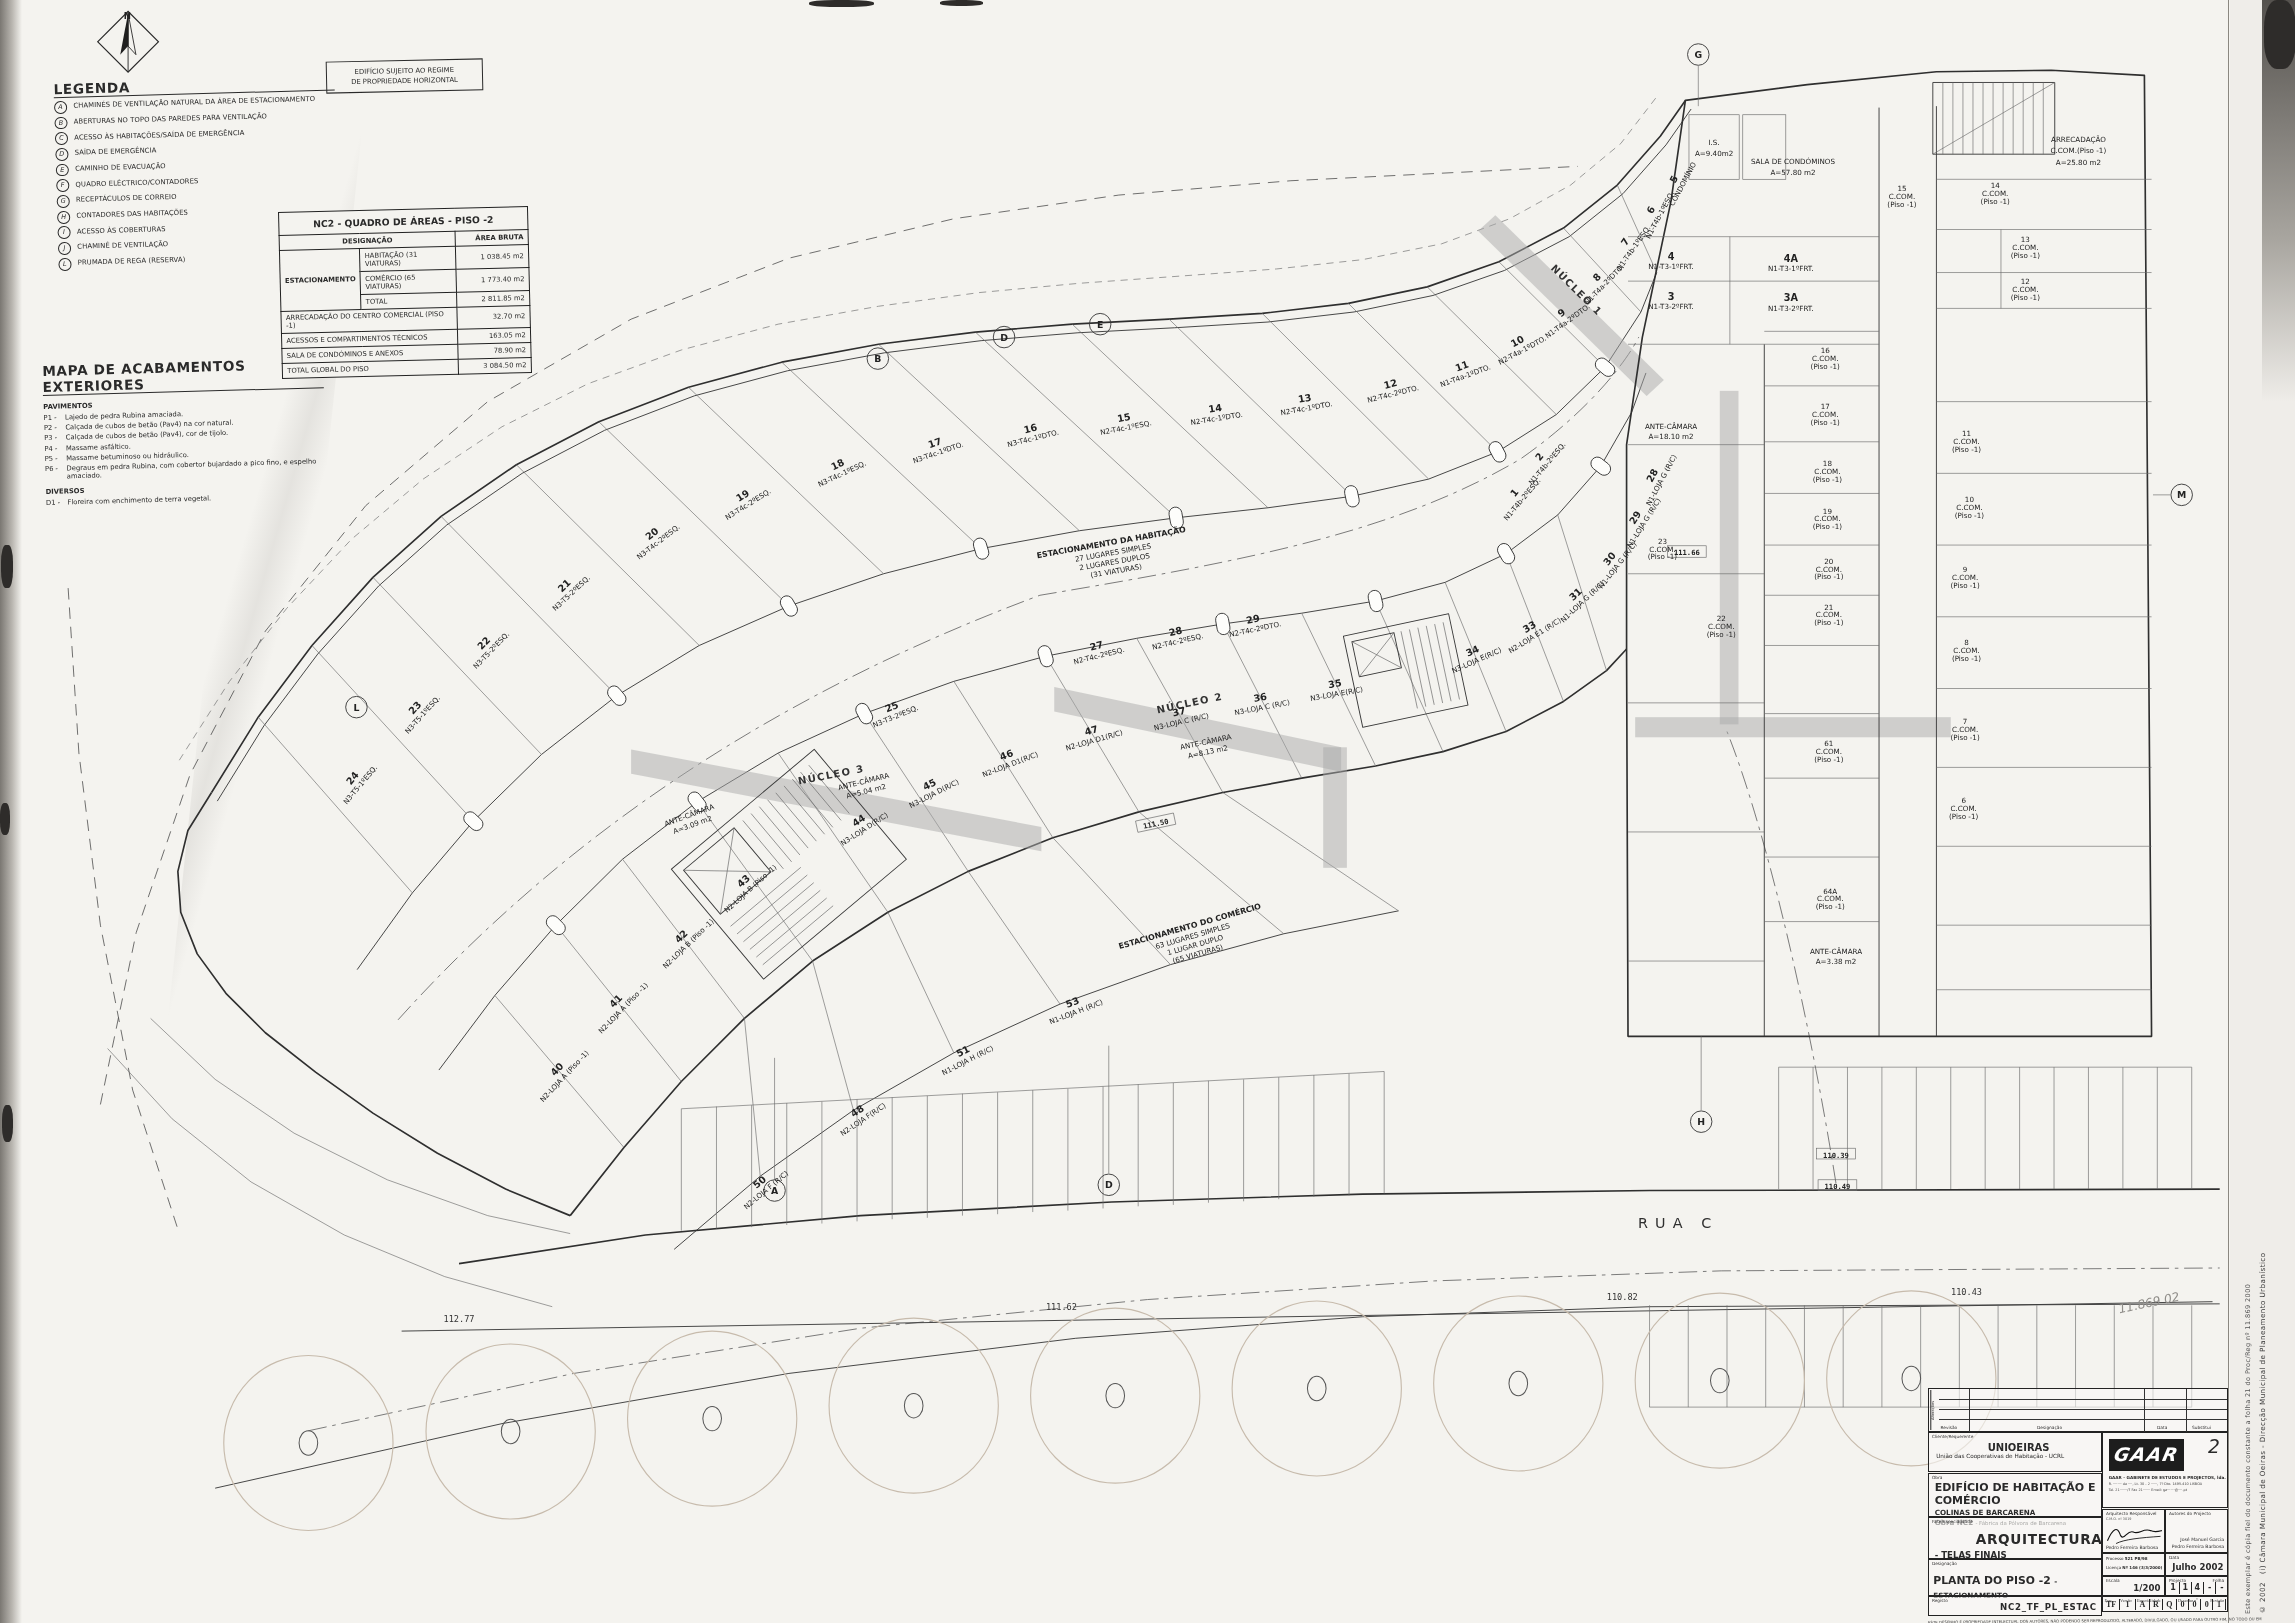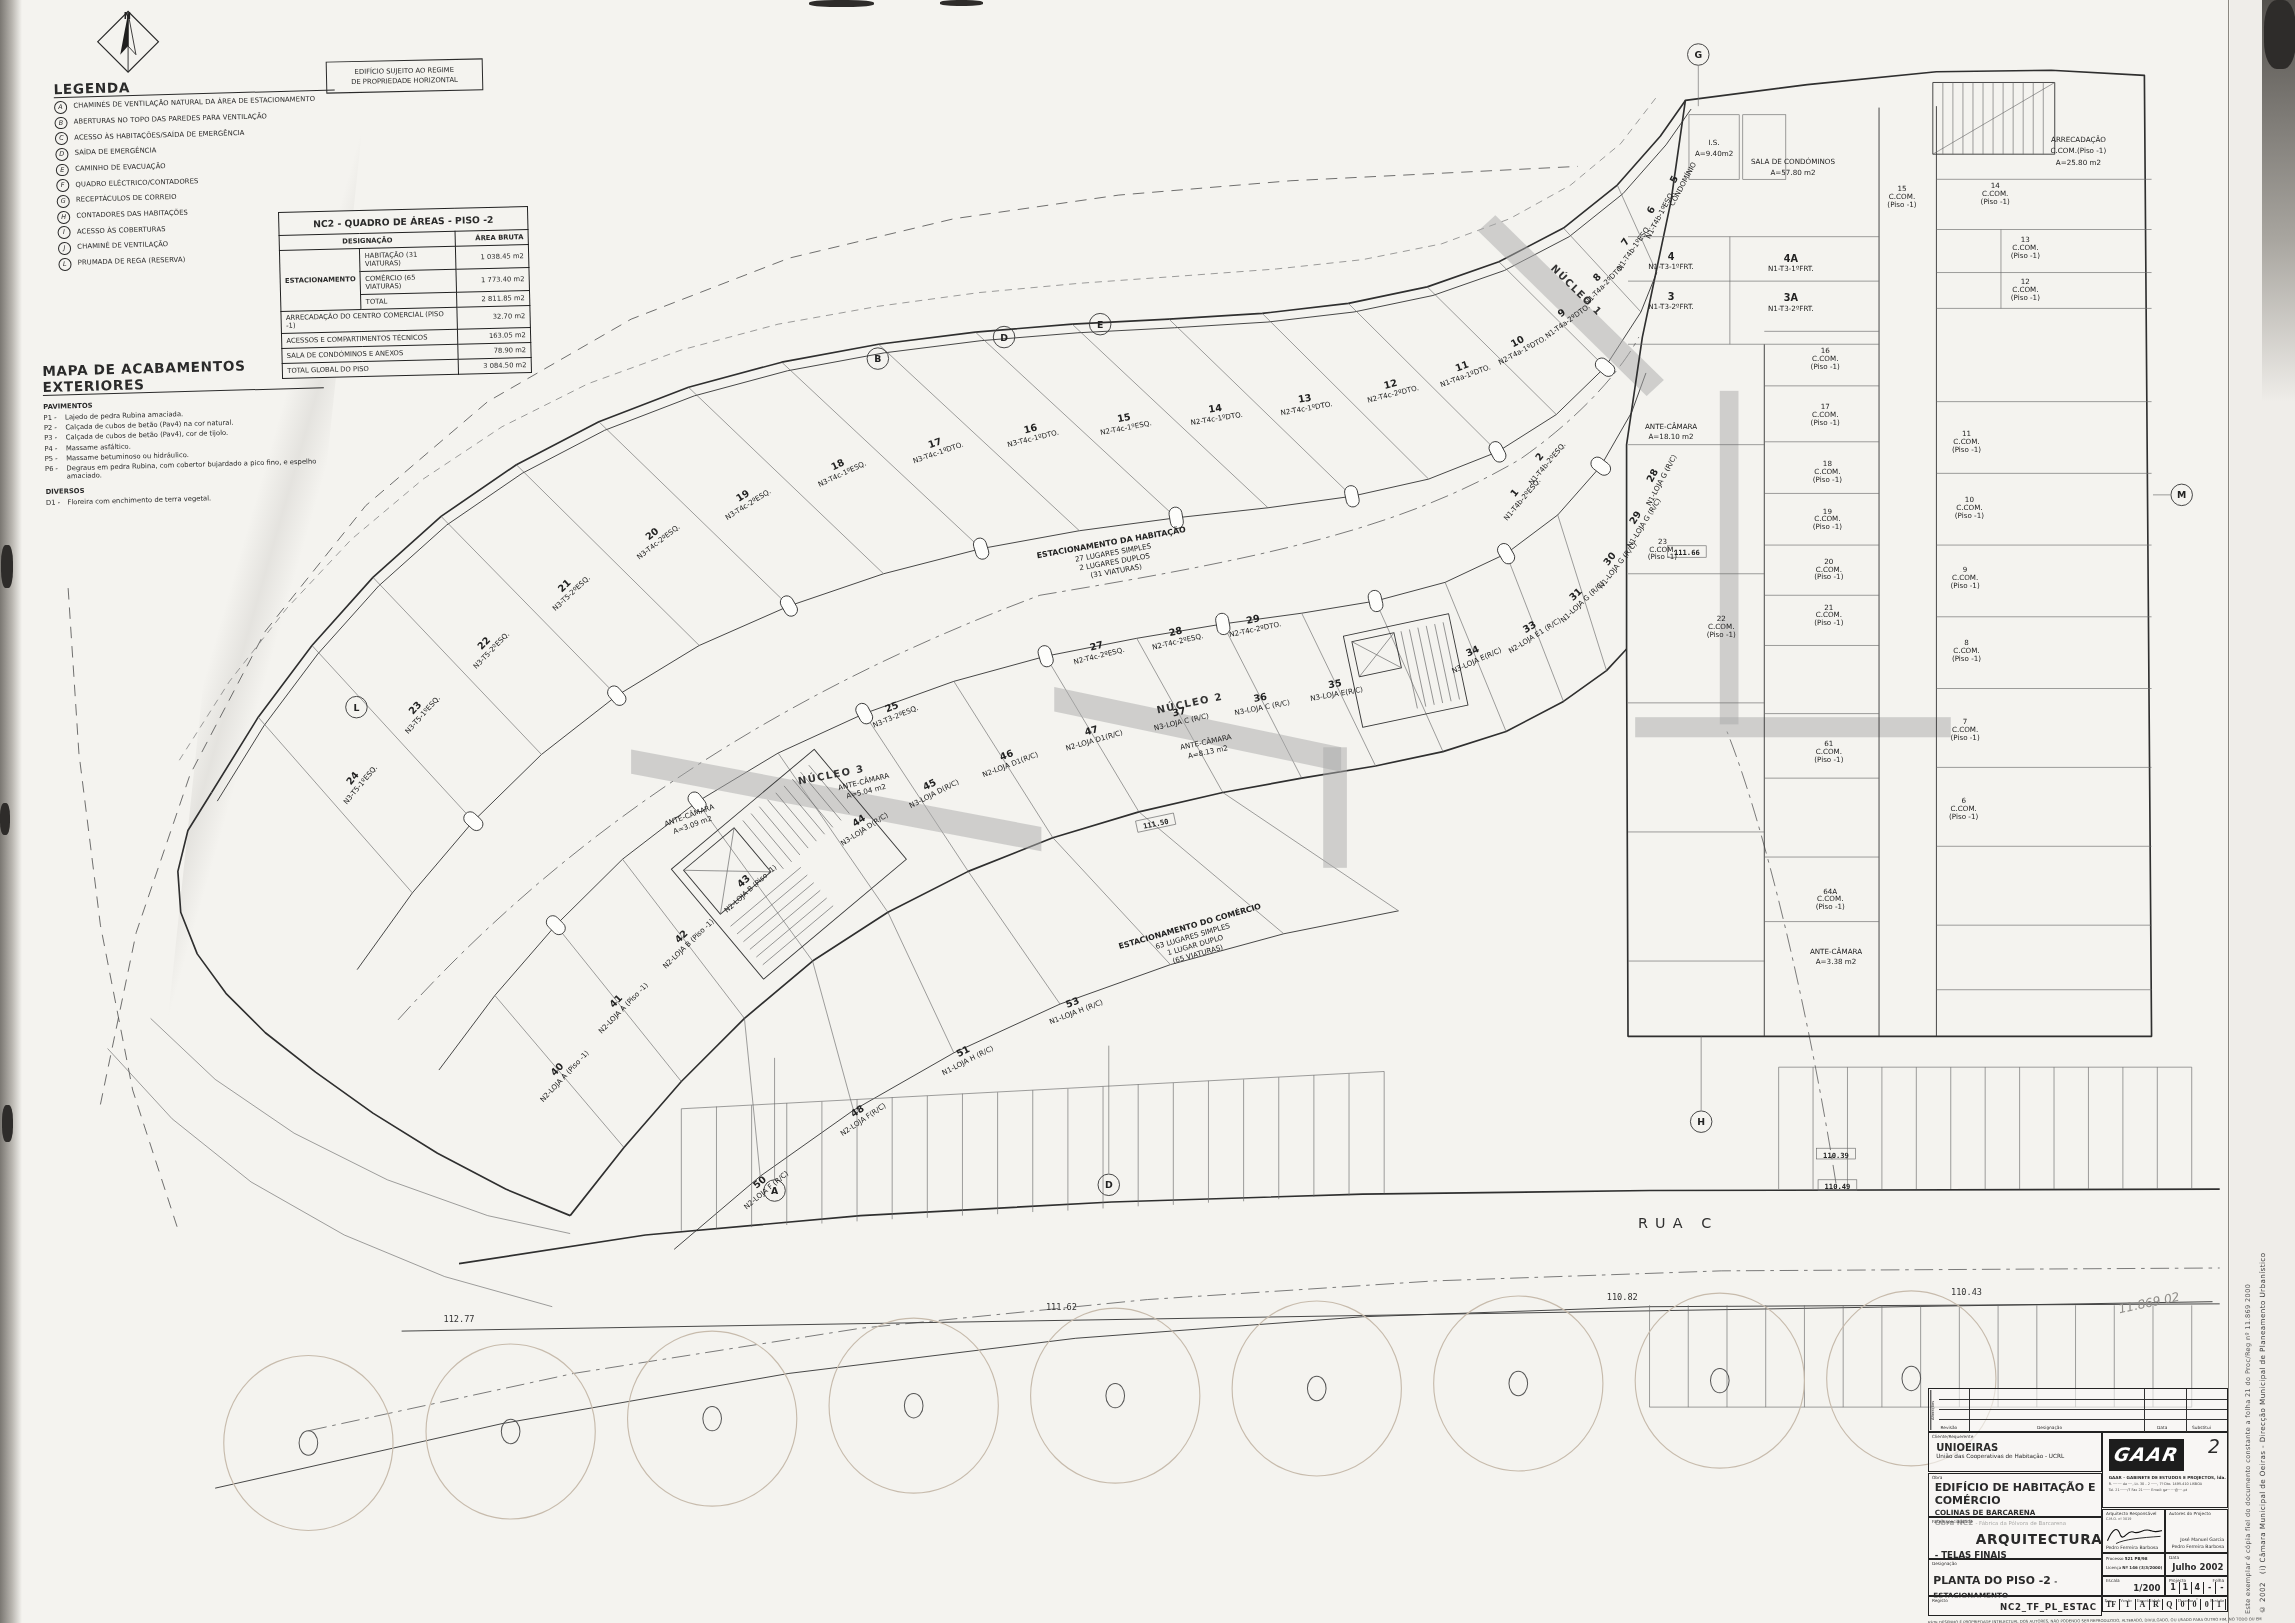--- a/index.html
+++ b/index.html
@@ -777,21 +777,21 @@
       <div class="abs" style="left:215px;top:0;height:44px;border-left:0.7px solid #333;"></div>
       <div class="abs" style="left:257px;top:0;height:44px;border-left:0.7px solid #333;"></div>
       <div class="abs" style="left:11.5px;top:36px;font-size:4.3px;">Revisão</div>
       <div class="abs" style="left:108px;top:36px;font-size:4.3px;">Designação</div>
       <div class="abs" style="left:228px;top:36px;font-size:4.3px;">Data</div>
       <div class="abs" style="left:263px;top:36px;font-size:4.3px;">Substitui</div>
     </div>
 
     <div class="cell" style="left:0;top:44px;width:174px;height:40px;">
       <span class="lab">Cliente/Requerente</span>
-      <div style="margin:8.6px 0 0 7.2px;font-size:10px;font-weight:bold;">UNIOEIRAS</div>
+      <div style="margin:8.6px 0 0 7.2px;font-size:10px;font-weight:bold;text-align:center;">UNIOEIRAS</div>
       <div style="margin:0.7px 0 0 7.2px;font-size:5.7px;">União das Cooperativas de Habitação - UCRL</div>
     </div>
     <div class="cell" style="left:0;top:85px;width:174px;height:44px;">
       <span class="lab">Obra</span>
       <div style="margin:7.2px 0 0 5.7px;font-size:11px;font-weight:bold;">EDIFÍCIO DE HABITAÇÃO E COMÉRCIO</div>
       <div style="margin:0.7px 0 0 5.7px;font-size:7.2px;font-weight:bold;">COLINAS DE BARCARENA</div>
       <div style="margin:0.7px 0 0 5.7px;font-size:7.2px;"><b>Obra NC2</b> <span style="font-size:5.4px;">- Fábrica da Pólvora de Barcarena</span></div>
     </div>
     <div class="cell" style="left:0;top:129px;width:174px;height:42px;">
       <span class="lab">Fase/Especialidade</span>

